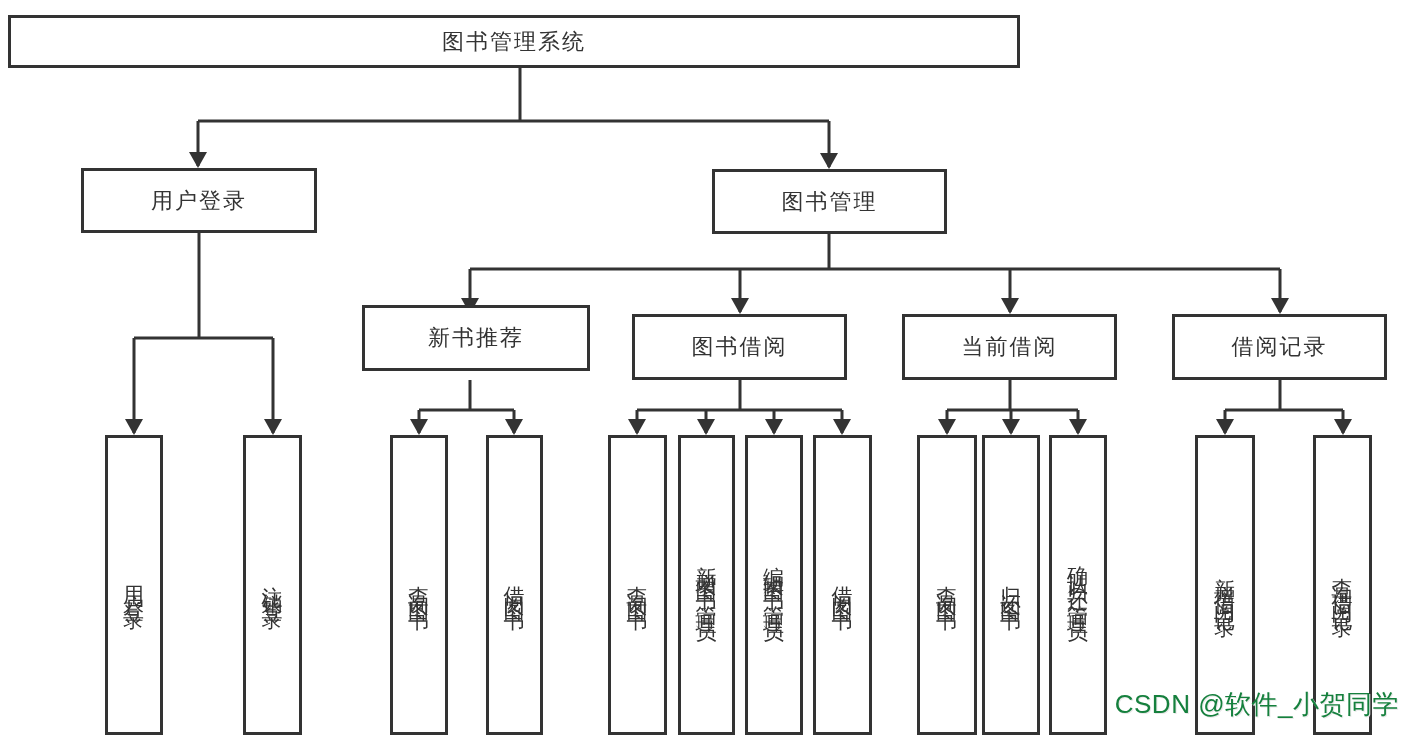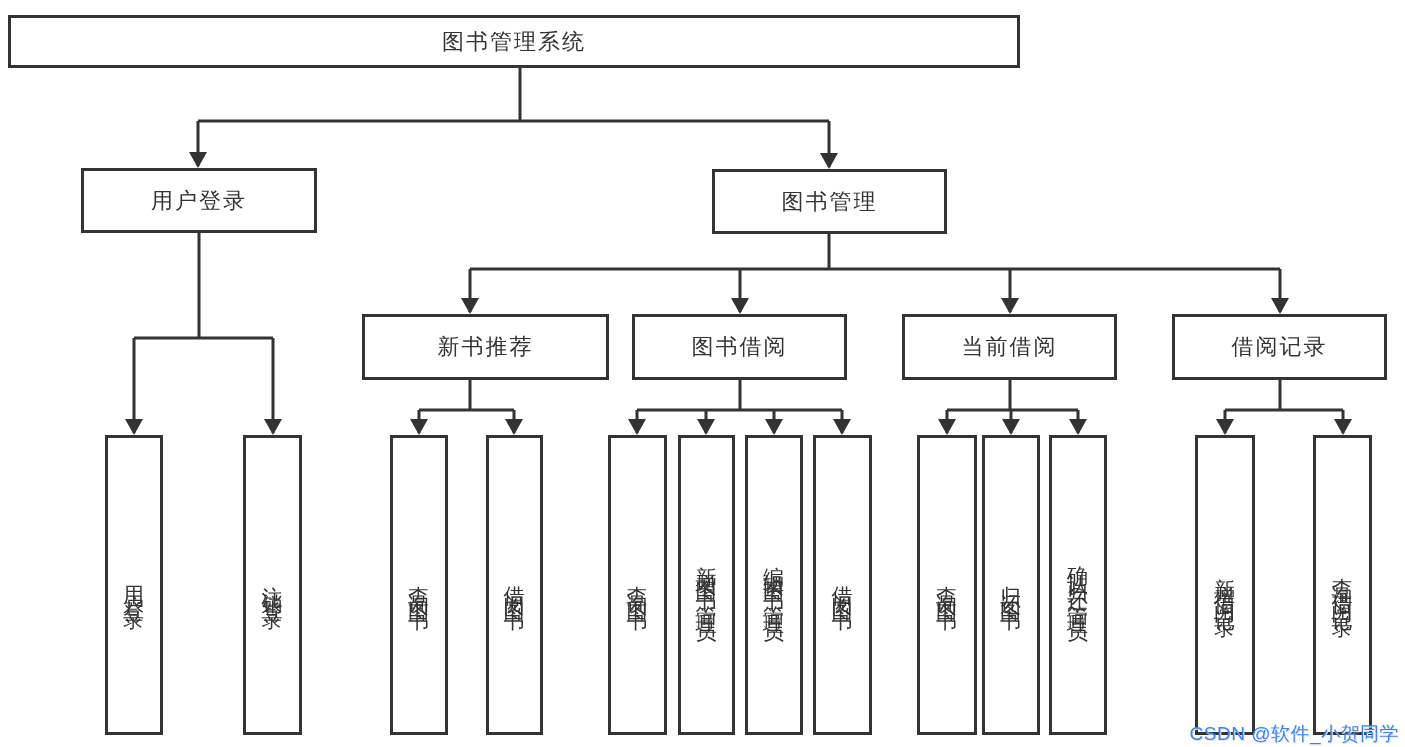--- a/index.html
+++ b/index.html
@@ -41,34 +41,34 @@
     position: absolute;
     left: 0;
     top: 0;
     width: 1405px;
     height: 747px;
     pointer-events: none;
   }
   #watermark {
     position: absolute;
     right: 6px;
-    bottom: 0;
-    font-size: 19px;
-    color: #3b82f6;
+    bottom: 25px;
+    font-size: 26px;
+    color: #15803d;
     letter-spacing: 0.5px;
     white-space: nowrap;
     text-shadow: 1px 1px 0 #e8e8e8;
   }
 
   
   #node-root            { left: 8px;    top: 15px;  width: 1012px; height: 53px; }
   #node-user-login      { left: 81px;   top: 168px; width: 236px;  height: 65px; }
   #node-book-management { left: 712px;  top: 169px; width: 235px;  height: 65px; align-items: center; }
 
-  #node-new-book-recommendation { left: 362px;  top: 314px; width: 247px; height: 66px; }
+  #node-new-book-recommendation { left: 362px;  top: 305px; width: 228px; height: 66px; }
   #node-book-borrowing          { left: 632px;  top: 314px; width: 215px; height: 66px; }
   #node-current-borrowing       { left: 902px;  top: 314px; width: 215px; height: 66px; }
   #node-borrowing-records       { left: 1172px; top: 314px; width: 215px; height: 66px; }
 
   .leaf { top: 435px; height: 300px; }
   #leaf-0  { left: 105px;  width: 58px; }
   #leaf-1  { left: 243px;  width: 59px; }
   #leaf-2  { left: 390px;  width: 58px; }
   #leaf-3  { left: 486px;  width: 57px; }
   #leaf-4  { left: 608px;  width: 59px; }

